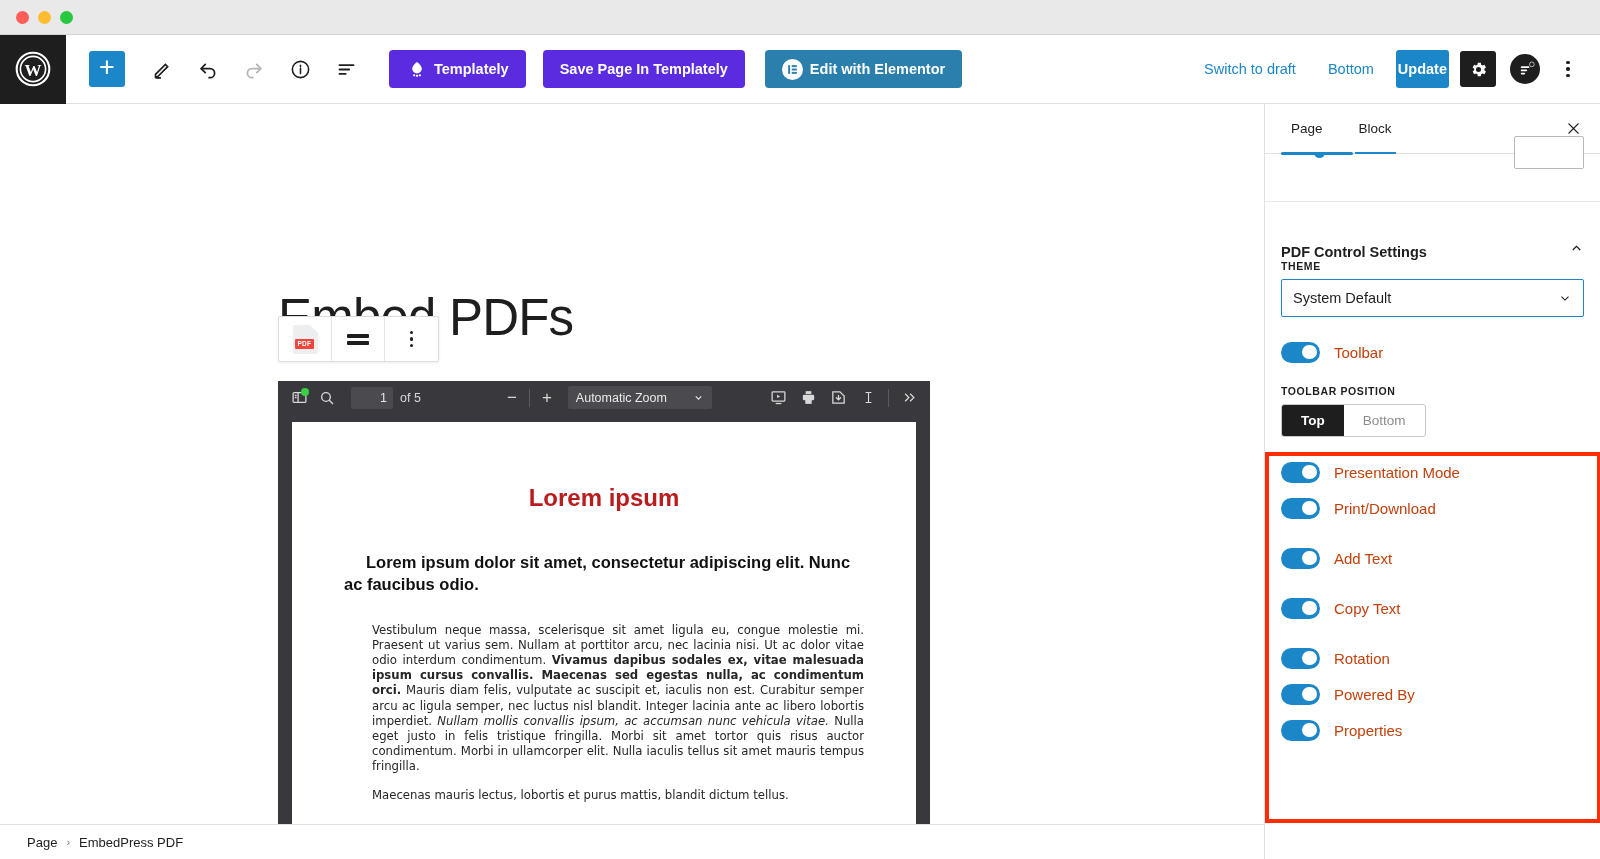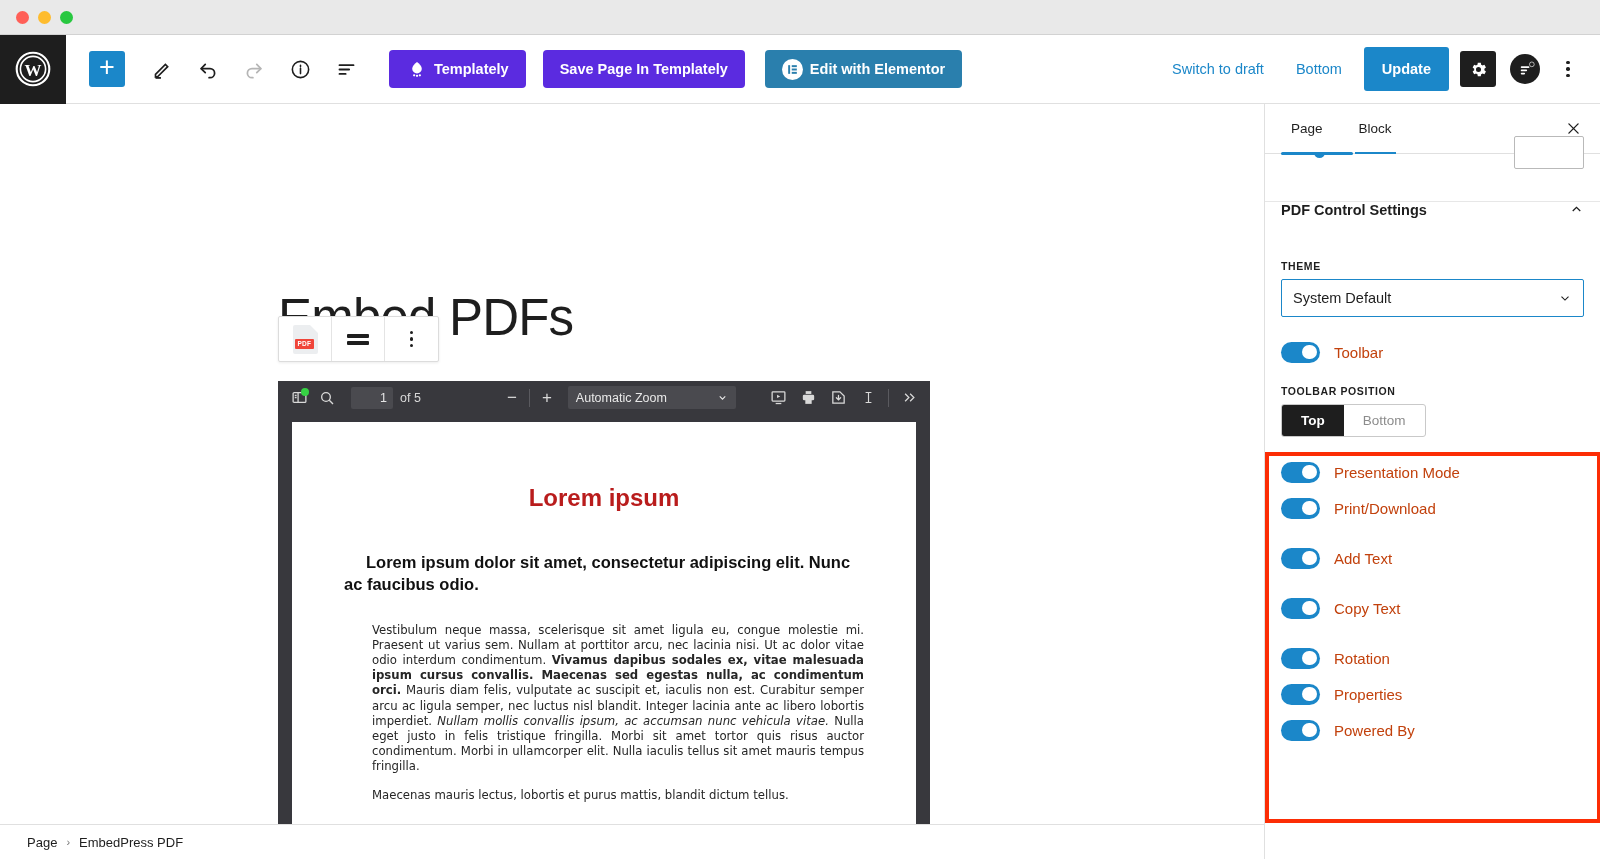--- a/index.html
+++ b/index.html
@@ -80,21 +80,21 @@
     margin-left: auto; display: flex; align-items: center;
     padding-right: 14px; gap: 0;
   }
   .link-btn {
     color: #1b87c9; font-size: 14.5px; background: none; border: none;
     cursor: pointer; padding: 0 16px; height: 38px;
     font-family: "Liberation Sans", sans-serif;
   }
   #update-btn {
     background: #1b87c9; color: #fff; border: none; border-radius: 3px;
-    height: 44px; padding: 0 18px; font-size: 14.5px; font-weight: 600;
+    height: 38px; padding: 0 2px; font-size: 14.5px; font-weight: 600;
     cursor: pointer; margin-left: 6px;
     font-family: "Liberation Sans", sans-serif;
   }
   #settings-gear-btn {
     width: 36px; height: 36px; background: #1e1e1e; border-radius: 3px;
     display: flex; align-items: center; justify-content: center;
     margin-left: 11px; cursor: pointer; color: #fff;
   }
   #ep-avatar-btn {
     width: 30px; height: 30px; border-radius: 50%; background: #1e1e1e;
@@ -180,21 +180,21 @@
   #pv-pagecount { margin-left: 7px; font-size: 12.5px; color: #d9d9d9; }
   #pv-zoomout, #pv-zoomin {
     width: 26px; height: 26px; display: flex; align-items: center;
     justify-content: center; cursor: pointer; font-size: 17px; color: #d9d9d9;
   }
   #pv-zoomout { margin-left: 78px; }
   .pv-sep { width: 1px; height: 18px; background: #5a5a5f; margin: 0 4px; }
   #pv-zoomselect {
     margin-left: 8px; height: 23px; background: #4a4a4f; border-radius: 2px;
     color: #e9e9e9; font-size: 12.5px; display: flex; align-items: center;
-    padding: 0 8px; width: 168px; justify-content: space-between; cursor: pointer;
+    padding: 0 8px; width: 144px; justify-content: space-between; cursor: pointer;
   }
   #pv-right-tools { margin-left: auto; display: flex; align-items: center; gap: 2px; }
 
   #pdf-page-wrap {
     background: #38383d; padding: 8px 14px 0 14px; height: 455px; overflow: hidden;
   }
   #pdf-page {
     background: #fff; height: 100%; padding: 62px 52px 10px 52px; overflow: hidden;
   }
   #pdf-doc-title {
@@ -261,21 +261,21 @@
     position: absolute; left: 16px; top: -2px; width: 72px; height: 3px;
     background: #1b87c9; border-radius: 2px;
   }
   #partial-panel .stub-knob {
     position: absolute; left: 49px; top: -2px; width: 11px; height: 6px;
     background: #1b87c9; border-radius: 0 0 6px 6px;
   }
 
   #pdf-control-panel { padding: 0 16px; }
   #pdf-control-header {
-    display: flex; align-items: flex-start; justify-content: space-between;
+    display: flex; align-items: flex-end; justify-content: space-between;
     height: 58px; cursor: pointer;
   }
   #pdf-control-title { font-size: 14.5px; font-weight: 600; color: #1e1e1e; }
   .section-label {
     font-size: 10.5px; font-weight: 600; letter-spacing: .6px;
     color: #1e1e1e; text-transform: uppercase; margin-bottom: 7px;
   }
   #theme-select {
     width: 100%; height: 38px; border: 1.5px solid #1b87c9; border-radius: 2px;
     display: flex; align-items: center; justify-content: space-between;
@@ -630,24 +630,24 @@
       <div class="toggle-row">
         <span class="tgl on">
             <span class="knob"></span>
           </span>
         <span class="tgl-label">Rotation</span>
       </div>
       <div class="toggle-row">
         <span class="tgl on">
             <span class="knob"></span>
           </span>
+        <span class="tgl-label">Powered By</span>
+      </div>
+      <div class="toggle-row">
+        <span class="tgl on">
+            <span class="knob"></span>
+          </span>
         <span class="tgl-label">Properties</span>
-      </div>
-      <div class="toggle-row">
-        <span class="tgl on">
-            <span class="knob"></span>
-          </span>
-        <span class="tgl-label">Powered By</span>
       </div>
     </div>
 
   </div>
 </div>
 
 </body></html>

